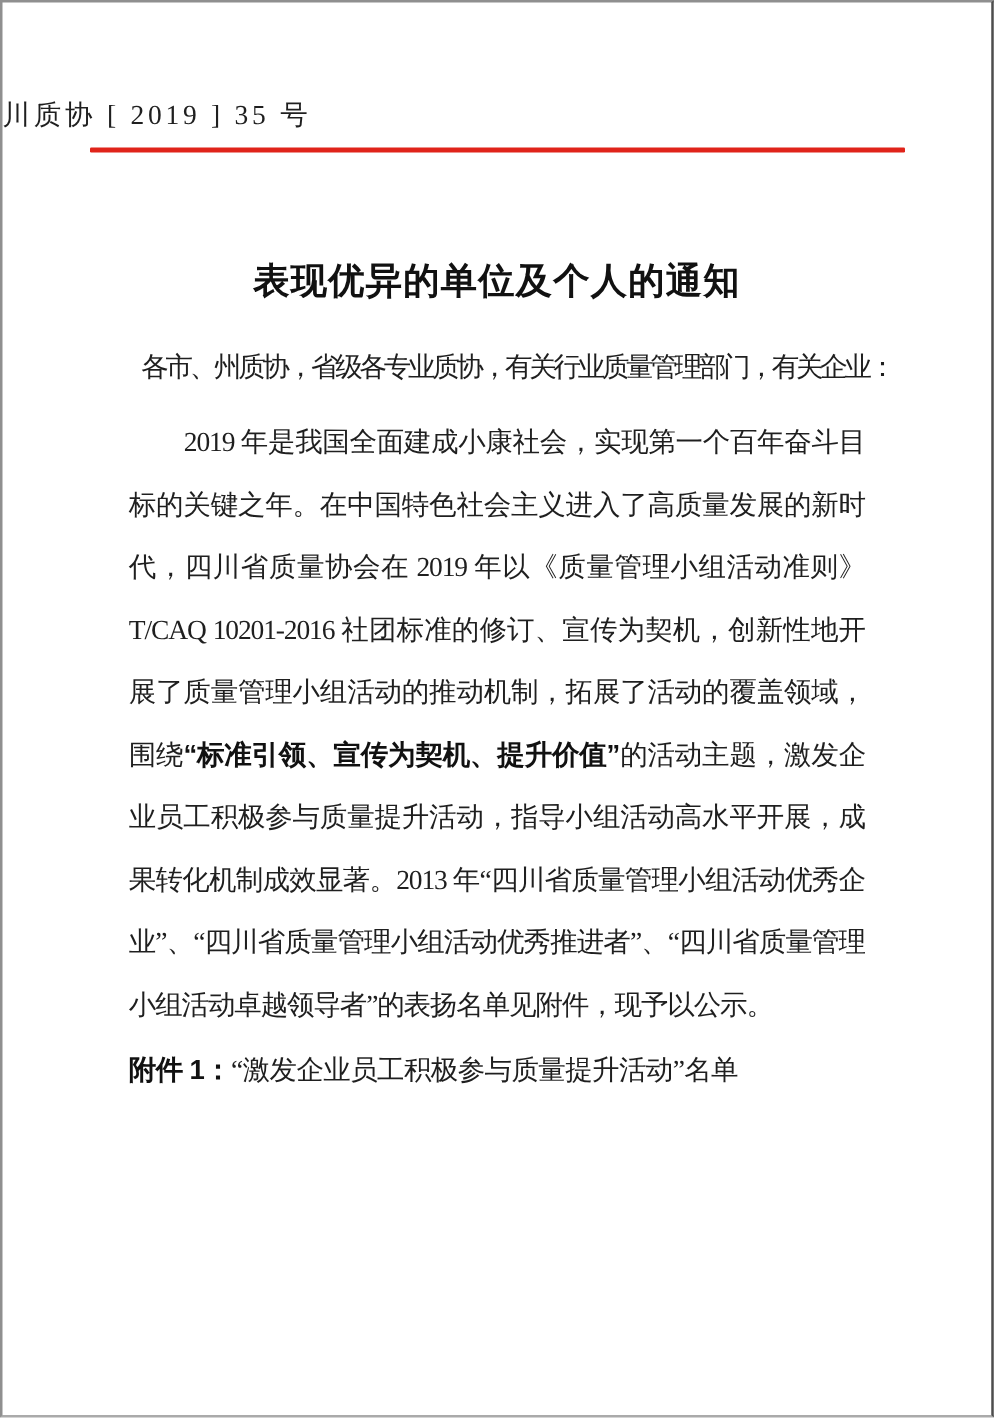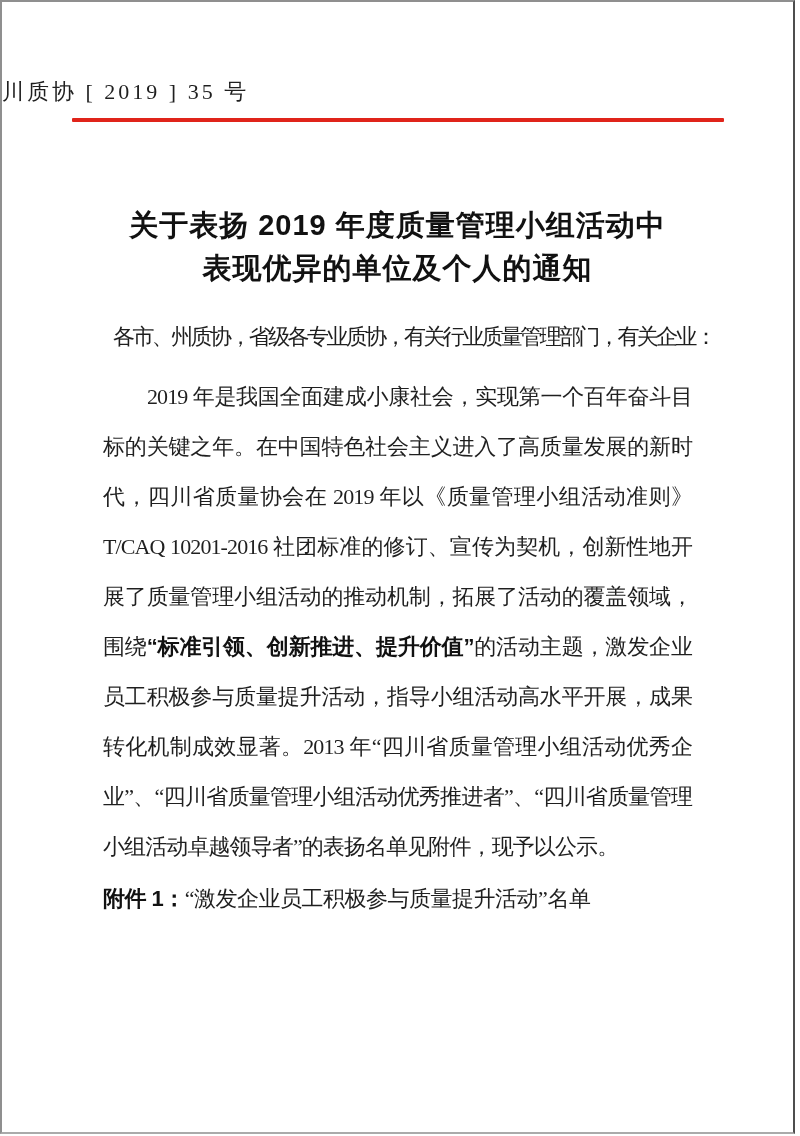--- a/index.html
+++ b/index.html
@@ -91,26 +91,25 @@
 <body>
 
 <div class="page">
 
 
   <div class="doc-number">川质协 [ 2019 ] 35 号</div>
 
   <div class="red-rule"></div>
 
   <h2 class="doc-title">
-    <span>关于表扬 2019 年度质量管理小组活动中</span>
     <span>表现优异的单位及个人的通知</span>
   </h2>
 
   <div class="body-block">
 
     <p class="salutation">各市、州质协，省级各专业质协，有关行业质量管理部门，有关企业：</p>
 
-    <p class="para"><span>2019 年是我国全面建成小康社会，实现第一个百年奋斗目标的关键之年。在中国特色社会主义进入了高质量发展的新时代，四川省质量协会在 2019 年以《质量管理小组活动准则》T/CAQ 10201-2016 社团标准的修订、宣传为契机，创新性地开展了质量管理小组活动的推动机制，拓展了活动的覆盖领域，围绕</span><span class="bold-hei">“标准引领、创新推进、提升价值”</span><span>的活动主题，激发企业员工积极参与质量提升活动，指导小组活动高水平开展，成果转化机制成效显著。2013 年“四川省质量管理小组活动优秀企业”、“四川省质量管理小组活动优秀推进者”、“四川省质量管理小组活动卓越领导者”的表扬名单见附件，现予以公示。</span></p>
+    <p class="para"><span>2019 年是我国全面建成小康社会，实现第一个百年奋斗目标的关键之年。在中国特色社会主义进入了高质量发展的新时代，四川省质量协会在 2019 年以《质量管理小组活动准则》T/CAQ 10201-2016 社团标准的修订、宣传为契机，创新性地开展了质量管理小组活动的推动机制，拓展了活动的覆盖领域，围绕</span><span class="bold-hei">“标准引领、宣传为契机、提升价值”</span><span>的活动主题，激发企业员工积极参与质量提升活动，指导小组活动高水平开展，成果转化机制成效显著。2013 年“四川省质量管理小组活动优秀企业”、“四川省质量管理小组活动优秀推进者”、“四川省质量管理小组活动卓越领导者”的表扬名单见附件，现予以公示。</span></p>
 
     <p class="attachment"><span class="bold-hei">附件 1：</span><span>“激发企业员工积极参与质量提升活动”名单</span></p>
 
   </div>
 </div>
 
 </body></html>

